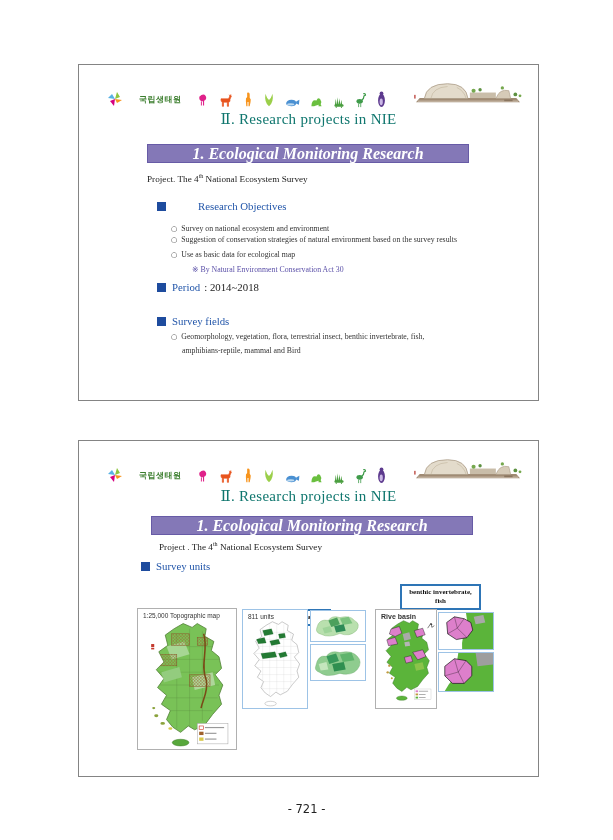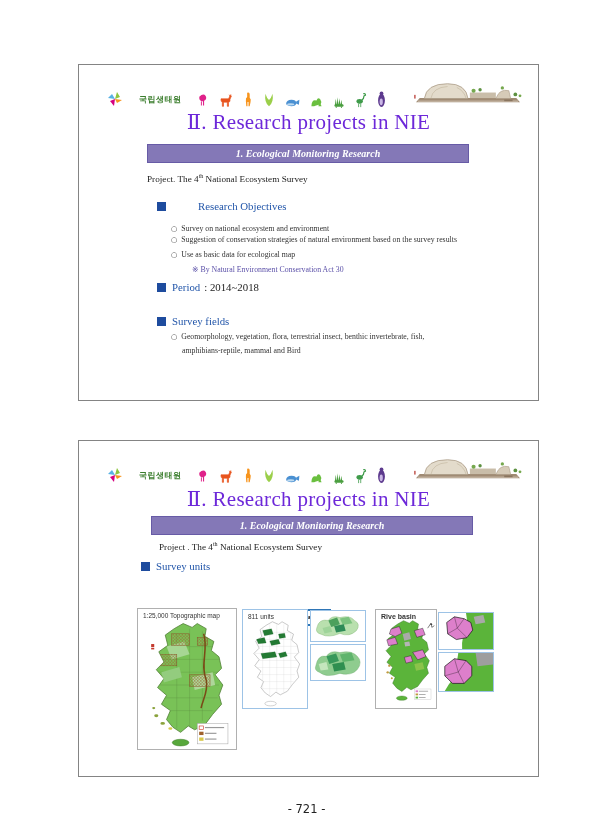--- a/index.html
+++ b/index.html
@@ -14,24 +14,24 @@
   #slide1{top:64px}
   #slide2{top:440px}
 
   
   .hdr{position:absolute;top:11px;left:0;right:0;height:34px;display:flex;align-items:flex-end;padding:0 14px 0 28px;box-sizing:border-box;}
   .logo{display:flex;align-items:center;margin-bottom:3px;}
   .logo-text{font-size:8px;font-weight:bold;color:#3a7d2c;margin-left:16px;letter-spacing:.5px;font-family:"DejaVu Sans",sans-serif;}
   .animals{display:flex;align-items:flex-end;gap:10px;margin-left:14px;margin-bottom:2px;}
   .building{margin-left:auto;}
 
-  .slide-title{position:absolute;top:45px;left:0;right:0;text-align:center;font-size:21px;color:#6d28d9;letter-spacing:.3px;}
+  .slide-title{position:absolute;top:45px;left:0;right:0;text-align:center;font-size:15px;color:#0f766e;letter-spacing:.3px;}
   .banner{
     position:absolute;height:19px;background:#8478b7;border:1px solid #675ba6;
-    color:#fff;font-size:10px;font-weight:bold;font-style:italic;text-align:center;line-height:18px;box-sizing:border-box;
+    color:#fff;font-size:16px;font-weight:bold;font-style:italic;text-align:center;line-height:18px;box-sizing:border-box;
   }
   #slide1 .banner{top:79px;left:68px;width:322px;}
   #slide2 .banner{top:75px;left:72px;width:322px;}
 
   .project{position:absolute;font-size:9.2px;color:#222;}
   #slide1 .project{left:68px;top:108px;}
   #slide2 .project{left:80px;top:100px;}
   .project sup{font-size:6px;vertical-align:super;}
 
   .sechead{position:absolute;display:flex;align-items:center;font-size:10.8px;color:#2155a9;white-space:nowrap;}
@@ -257,20 +257,24 @@
 
   <div class="project"><span>Project . The 4</span><sup>th</sup><span> National Ecosystem Survey</span></div>
 
   <div class="sechead" style="left:62px;top:119px;">
     <span class="sq"></span>
     <span>Survey units</span>
   </div>
 
   <div class="gbox" id="box2">
     <span>vegetation</span>
+  </div>
+  <div class="gbox" id="box3">
+    <span>benthic invertebrate,</span>
+      <span>fish</span>
   </div>
 
   <div class="map grayb" id="mapA">
     <span class="maplabel">1:25,000 Topographic map</span>
     <svg class="fill" width="98" height="128" viewBox="0 0 72 100" preserveAspectRatio="xMidYMin meet">
       <use href="#kshape" fill="#79c257" stroke="#4e7c33" stroke-width="0.6"></use>
       <g clip-path="url(#kclip)">
         <g stroke="#5d9141" stroke-width="0.25" fill="none">
           <path d="M14,20 H60 M14,30 H62 M14,40 H62 M15,50 H61 M17,60 H60 M20,70 H56 M28,10 V84 M38,6 V84 M48,8 V78"></path>
         </g>

